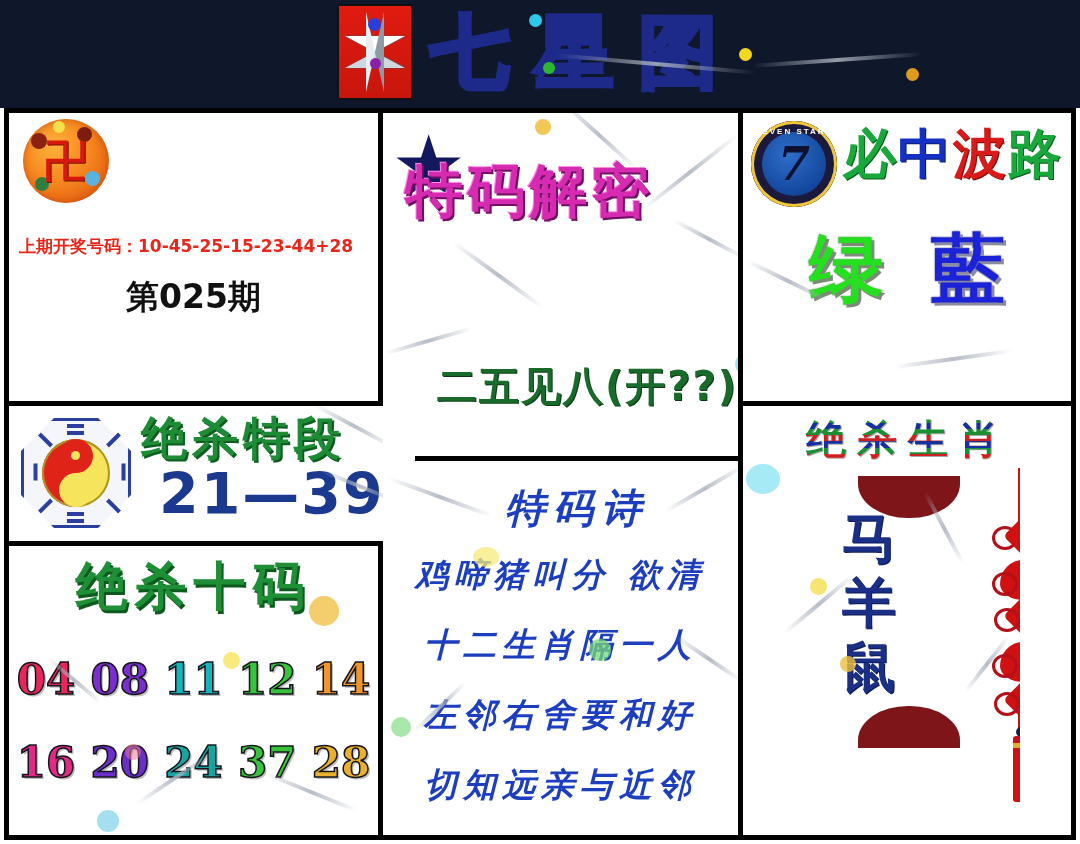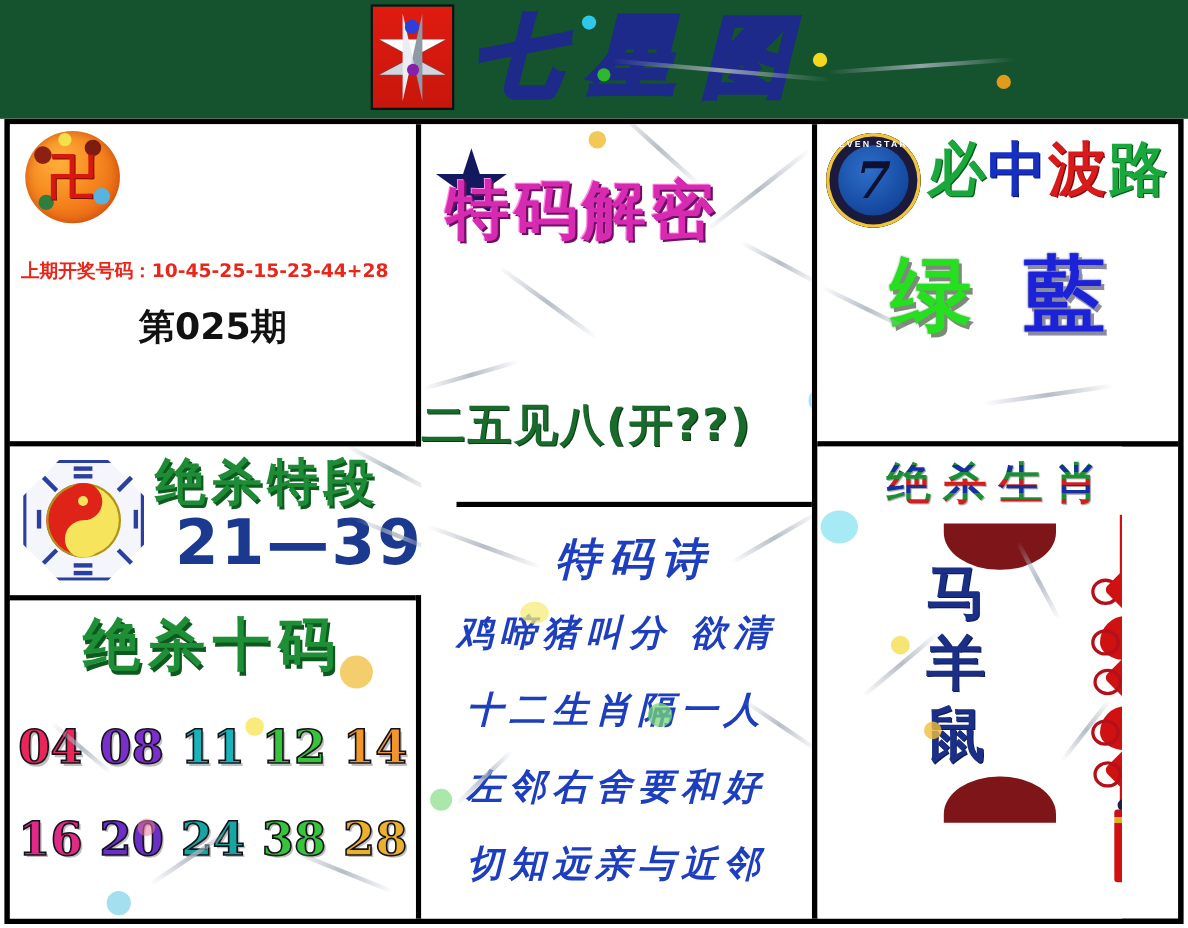--- a/index.html
+++ b/index.html
@@ -6,22 +6,21 @@
   body{
     width:1080px;height:844px;overflow:hidden;
     font-family:"Liberation Sans","DejaVu Sans",sans-serif;
     position:relative;
   }
   .page{position:relative;width:1080px;height:844px;background:#fff;}
 
   
   .masthead{
     position:absolute;left:0;top:0;width:1080px;height:108px;
-    background:#14532d;
-    font-style:italic;
+    background:#0f172a;
   }
   .mast-inner{
     position:absolute;left:50%;top:2px;transform:translateX(-50%);
     display:flex;align-items:center;gap:18px;height:100px;
   }
   .mast-badge{
     width:72px;height:92px;position:relative;
     background:linear-gradient(180deg,#e01b10 0%,#c8160c 100%);
     border:2px solid #111;
   }
@@ -165,21 +164,21 @@
   }
   .tm-title{
     position:absolute;left:22px;top:40px;width:330px;
     font-size:58px;font-weight:bold;letter-spacing:4px;
     color:#d62ab0;
     text-shadow:2px 2px 0 #6d0f63, -1px -1px 0 #ff8ae6;
     font-family:"DejaVu Sans","Liberation Sans",sans-serif;
     white-space:nowrap;
   }
   .tm-hint{
-    position:absolute;left:0;top:246px;width:355px;text-align:left;
+    position:absolute;left:0;top:246px;width:355px;text-align:right;
     font-size:40px;font-weight:bold;letter-spacing:2px;
     color:#186b2a;text-shadow:1px 1px 0 #0a3a15;
     font-family:"DejaVu Sans","Liberation Sans",sans-serif;
     white-space:nowrap;
   }
 
   
   .poem-title{
     position:absolute;left:0;top:20px;width:388px;text-align:center;
     font-size:40px;font-weight:bold;letter-spacing:8px;
@@ -390,21 +389,21 @@
         <span class="num" style="color:#7a2ecb">08</span>
         <span class="num" style="color:#17b5bb">11</span>
         <span class="num" style="color:#35c43a">12</span>
         <span class="num" style="color:#f0962a">14</span>
       </div>
 
       <div class="num-row nr2">
         <span class="num" style="color:#e02a86">16</span>
         <span class="num" style="color:#6a2ec9">20</span>
         <span class="num" style="color:#16a5a0">24</span>
-        <span class="num" style="color:#35c43a">38</span>
+        <span class="num" style="color:#35c43a">37</span>
         <span class="num" style="color:#eab12c">28</span>
       </div>
 
       <div class="conf" style="left:300px;top:50px;width:30px;height:30px;background:rgba(240,190,60,.75);"></div>
       <div class="conf" style="left:214px;top:106px;width:17px;height:17px;background:rgba(248,230,90,.8);"></div>
       <div class="conf" style="left:88px;top:264px;width:22px;height:22px;background:rgba(140,215,235,.8);"></div>
       <div class="conf" style="left:116px;top:198px;width:16px;height:16px;background:rgba(236,120,160,.55);"></div>
       <div class="streak" style="left:120px;top:230px;width:92px;transform:rotate(-34deg);"></div>
       <div class="streak" style="left:252px;top:244px;width:100px;transform:rotate(22deg);"></div>
       <div class="streak" style="left:30px;top:132px;width:70px;transform:rotate(40deg);"></div>

